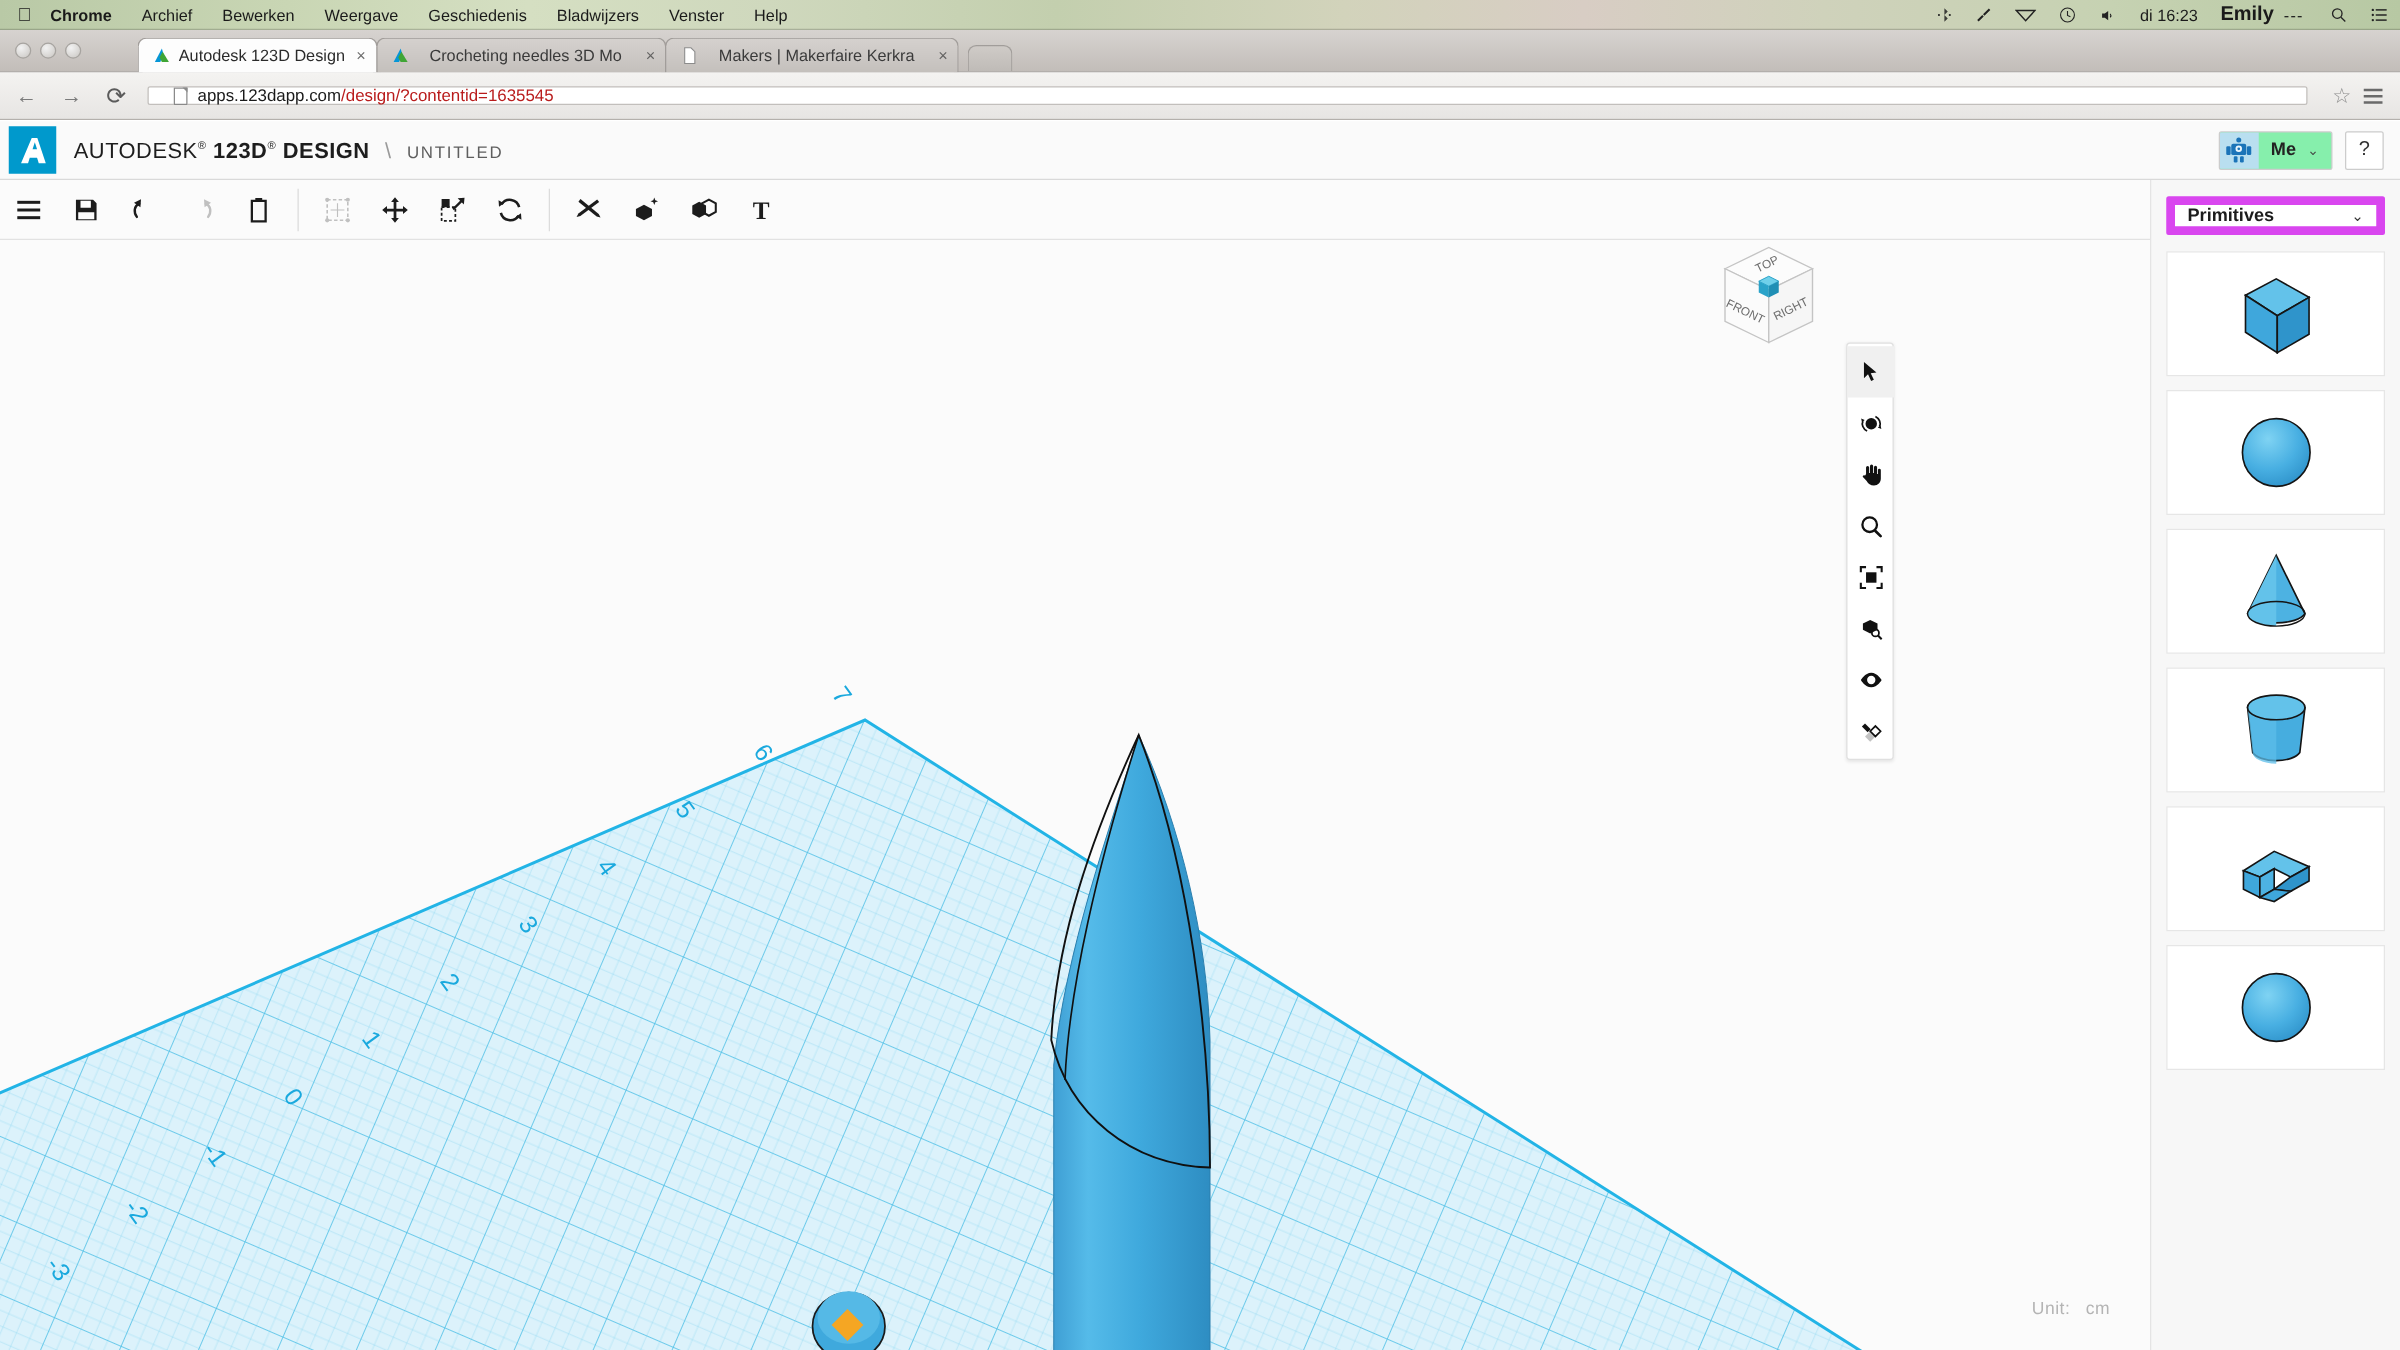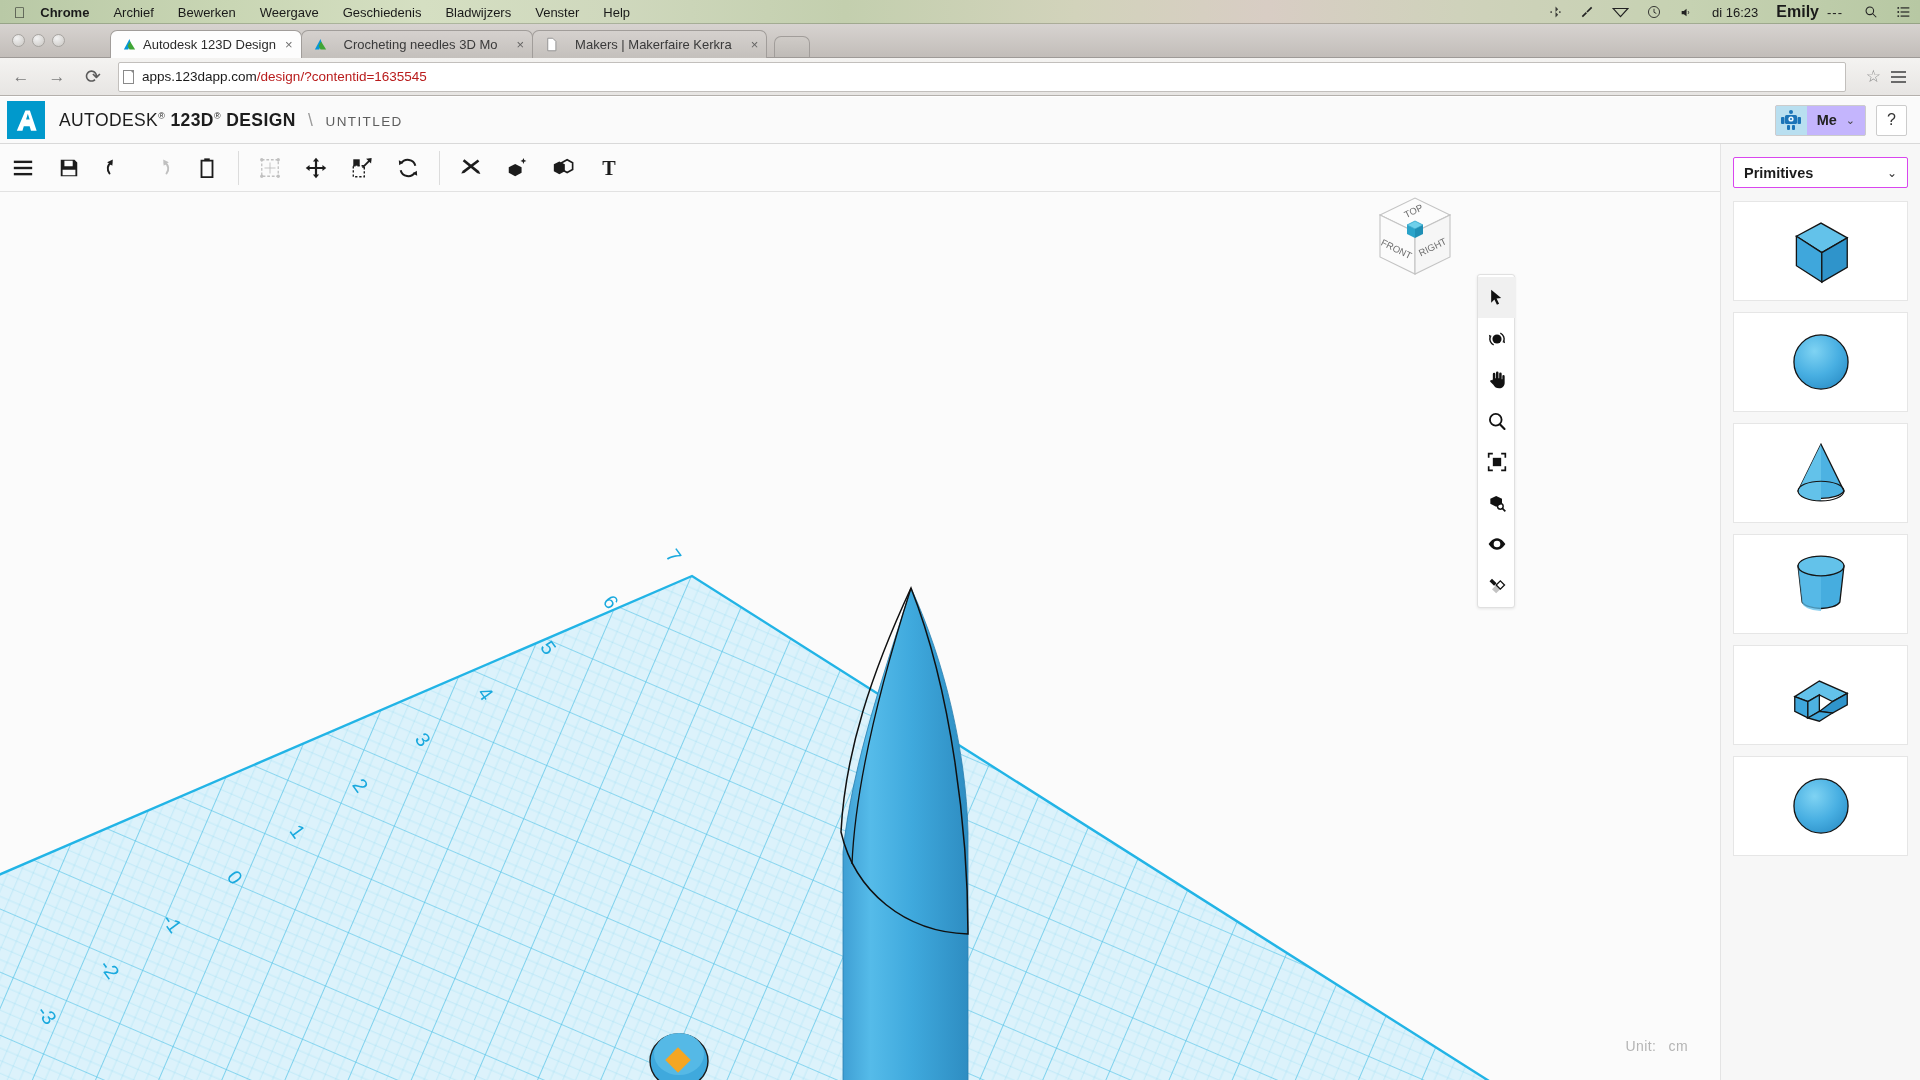--- a/index.html
+++ b/index.html
@@ -49,23 +49,23 @@
     border:1px solid #a19d9a; border-bottom:none; border-radius:7px 7px 0 0; }
 
   #chrome-toolbar{
     position:absolute; top:58px; left:0; width:1920px; height:38px;
     background:linear-gradient(to bottom,#f4f3f1,#e7e5e3);
     border-bottom:1px solid #b4b0ac; display:flex; align-items:center;
   }
   .navbtn{ width:30px; height:30px; display:flex; align-items:center;
     justify-content:center; color:#7b7b7b; font-size:17px; margin-left:6px; }
   .navbtn.reload{ color:#5b5b5b; font-size:19px; }
-  #omnibox{ flex:1; height:30px; margin:0 10px 0 10px; background:#fff;
+  #omnibox{ flex:1; height:15px; margin:0 10px 0 10px; background:#fff;
     border:1px solid #c2bfbc; border-radius:2px; display:flex; align-items:center;
-    padding:0 4px; font-size:13.5px; color:#111; }
+    padding:0 20px; font-size:13.5px; color:#111; }
   #omnibox .page-ico{ width:11px; height:14px; border:1px solid #8a8a8a;
     margin-right:8px; background:#fff; flex:none; position:relative; }
   #omnibox .page-ico:after{ content:""; position:absolute; top:-1px; right:-1px;
     border-left:4px solid transparent; border-top:4px solid #8a8a8a; }
   .url-host{ color:#1a1a1a; }
   .url-path{ color:#b91c1c; }
   .star{ color:#8c8c8c; font-size:17px; padding:0 10px; }
   .hamb-chrome{ color:#5a5a5a; font-size:16px; padding-right:14px;
     display:flex; flex-direction:column; gap:3px; }
   .hamb-chrome i{ display:block; width:15px; height:2px; background:#6a6a6a; }
@@ -82,21 +82,21 @@
   #app-title{ margin-left:14px; font-size:17.5px; letter-spacing:.4px;
     color:#1d1d1d; white-space:nowrap; }
   #app-title .thin{ font-weight:400; }
   #app-title .bold{ font-weight:bold; }
   #app-title .sup{ font-size:9px; vertical-align:super; }
   #app-title .sep{ color:#9a9a9a; font-weight:300; margin:0 7px; }
   #app-title .doc{ font-size:13.5px; letter-spacing:1.4px; color:#5e5e5e; }
   #header-right{ margin-left:auto; display:flex; align-items:center;
     padding-right:13px; gap:10px; }
   #me-btn{ display:flex; align-items:center; border:1px solid #cccccc;
-    background:#c4b5fd; height:31px; border-radius:2px; overflow:hidden; }
+    background:#86efac; height:31px; border-radius:2px; overflow:hidden; }
   #avatar{ width:31px; height:31px; background:#b9dff0; flex:none;
     display:flex; align-items:center; justify-content:center; }
   #me-label{ padding:0 9px 0 10px; font-size:14.5px; font-weight:bold; color:#222; }
   #me-caret{ padding-right:10px; font-size:11px; color:#444; }
   #help-btn{ width:31px; height:31px; border:1px solid #cccccc; background:#fff;
     border-radius:2px; display:flex; align-items:center; justify-content:center;
     font-size:16px; color:#333; }
 
   
   #main-toolbar{
@@ -141,21 +141,21 @@
     height:888px; background:#ddd; }
   #panel-scroll .thumb{ position:absolute; left:2px; top:390px; width:10px;
     height:110px; background:#00a0c6; border-radius:1px; }
 
   
   #right-panel{
     position:absolute; top:144px; right:0; width:200px; height:936px;
     background:#f7f7f7; border-left:1px solid #e4e4e4;
   }
   #primitives-select{ margin:13px 12px 0 12px; height:31px; background:#fff;
-    border:1px solid #d946ef; border-radius:2px; display:flex;
+    border:7px solid #d946ef; border-radius:2px; display:flex;
     align-items:center; justify-content:space-between; padding:0 10px;
     font-size:14.5px; font-weight:bold; color:#1c1c1c; }
   #primitives-select .cv{ font-size:12px; font-weight:normal; color:#333; }
   #prim-list{ margin:13px 12px 0 12px; }
   .prim-cell{ height:100px; background:#fff; border:1px solid #e6e6e6;
     margin-bottom:11px; display:flex; align-items:center; justify-content:center; }
   .prim-cell svg{ width:86px; height:82px; }
 </style>
 </head>
 <body>

